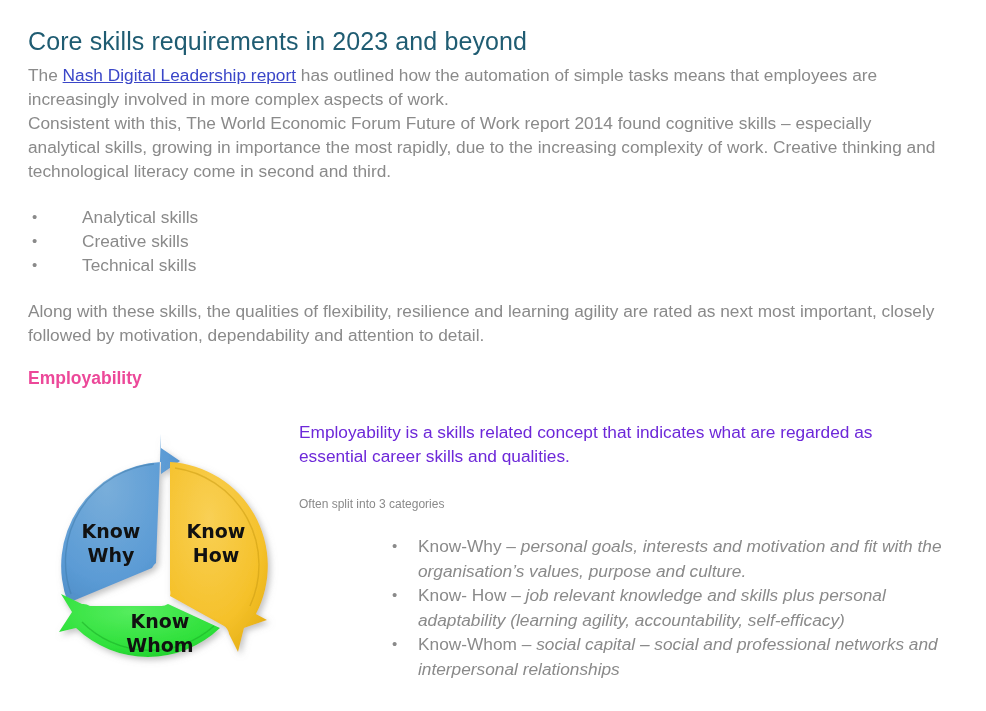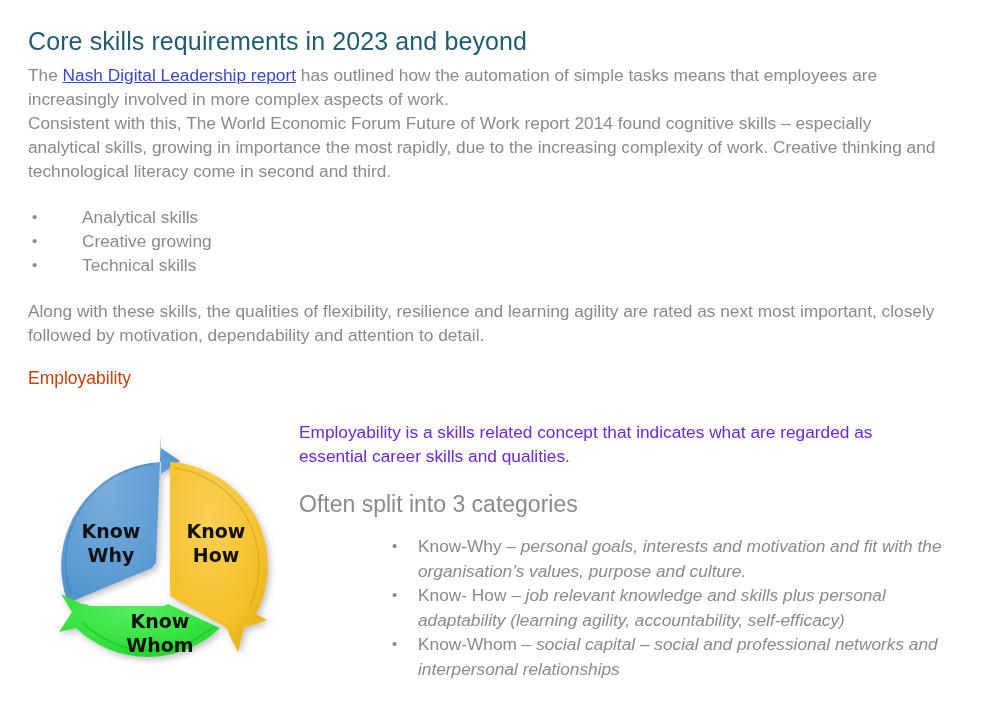--- a/index.html
+++ b/index.html
@@ -32,22 +32,22 @@
     color: #1f5c72;
     letter-spacing: 0.1px;
     white-space: nowrap;
   }
 
   .section-heading {
     position: absolute;
     left: 28px;
     top: 368px;
     font-size: 17.5px;
-    font-weight: 400;
-    color: #c2410c;
+    font-weight: 700;
+    color: #ec4899;
     white-space: nowrap;
   }
 
   
   .body-block {
     position: absolute;
     color: #8a8a8a;
     font-size: 17.3px;
     line-height: 23.8px;
   }
@@ -108,21 +108,21 @@
     width: 625px;
     color: #6d28d9;
     font-size: 17.3px;
     line-height: 23.8px;
   }
   .emp-subnote {
     position: absolute;
     left: 299px;
     top: 493px;
     color: #8a8a8a;
-    font-size: 23px;
+    font-size: 12px;
     line-height: 23.8px;
   }
 
   .category-list {
     position: absolute;
     left: 389px;
     top: 534px;
     width: 560px;
     margin: 0;
     padding: 0;
@@ -177,21 +177,21 @@
 
   <div class="body-block" id="intro-para-2">Consistent with this, The World Economic Forum Future of Work report 2014 found cognitive skills – especially analytical skills, growing in importance the most rapidly,  due to the increasing complexity of work.   Creative thinking and technological literacy come in second and third.</div>
 
   <ul class="skills-list">
     <li>
       <span class="bullet-dot">•</span>
       <span>Analytical skills</span>
     </li>
     <li>
       <span class="bullet-dot">•</span>
-      <span>Creative growing</span>
+      <span>Creative skills</span>
     </li>
     <li>
       <span class="bullet-dot">•</span>
       <span>Technical skills</span>
     </li>
   </ul>
 
   <div class="body-block" id="closing-para">Along with these skills, the qualities of flexibility, resilience and learning agility are rated as next most important, closely followed by motivation, dependability and attention to detail.</div>
 
   <div class="section-heading">Employability</div>

